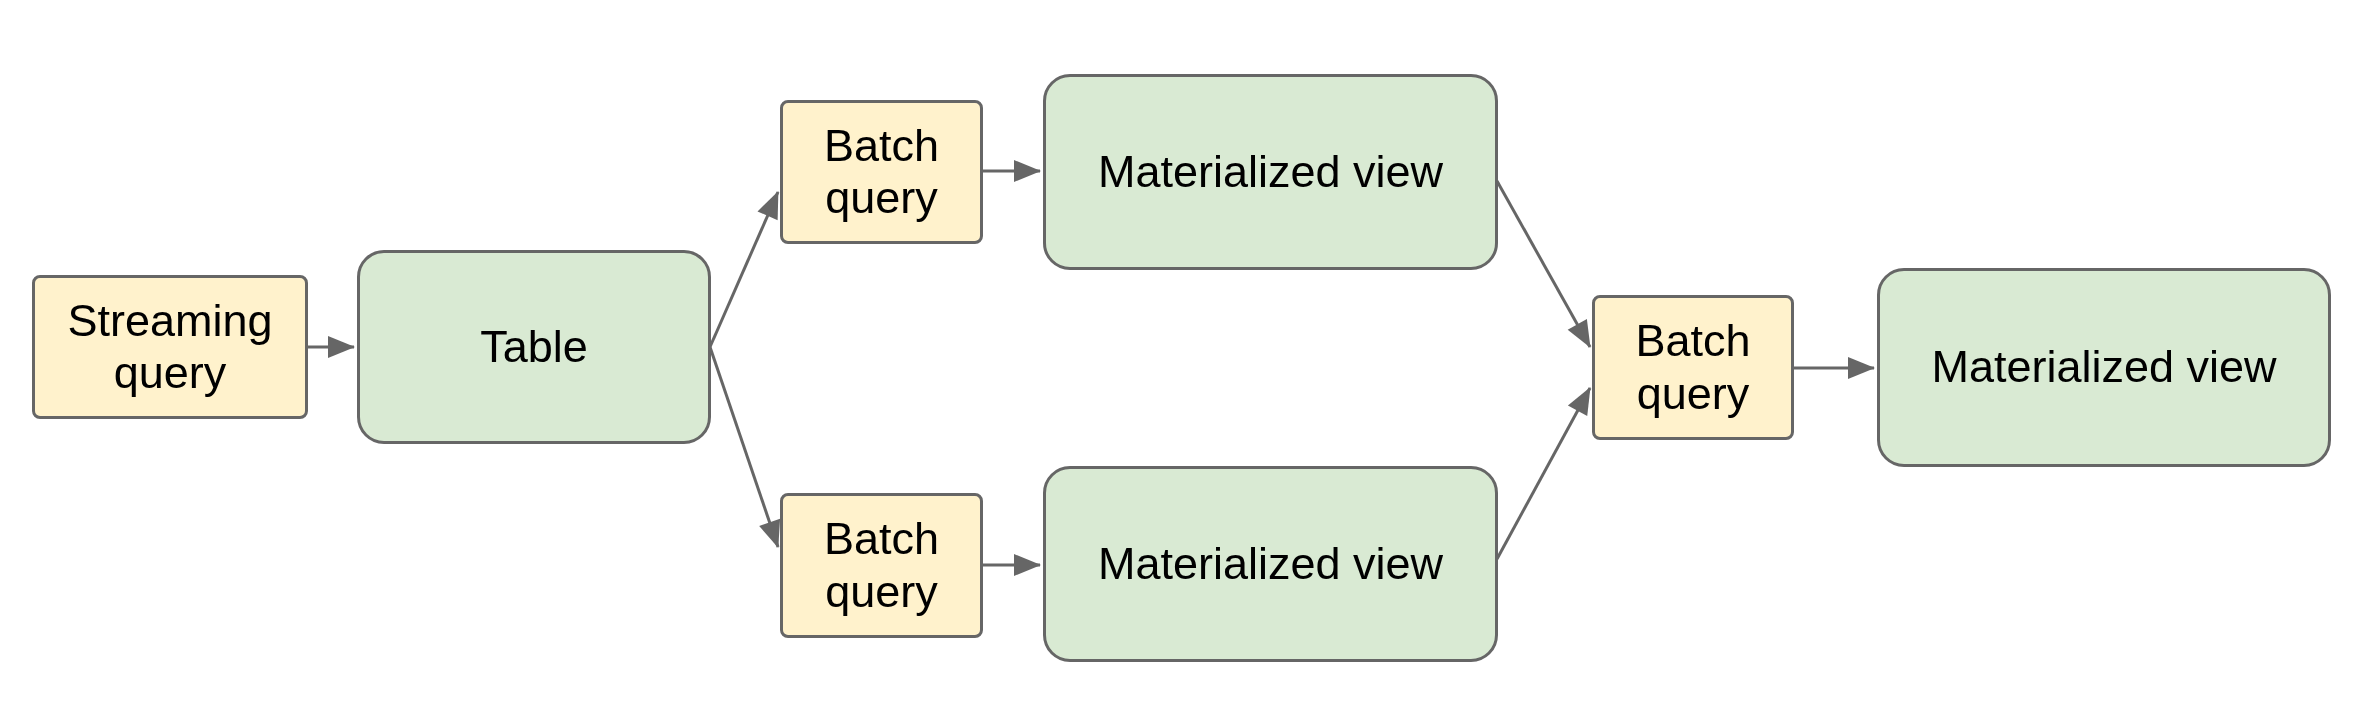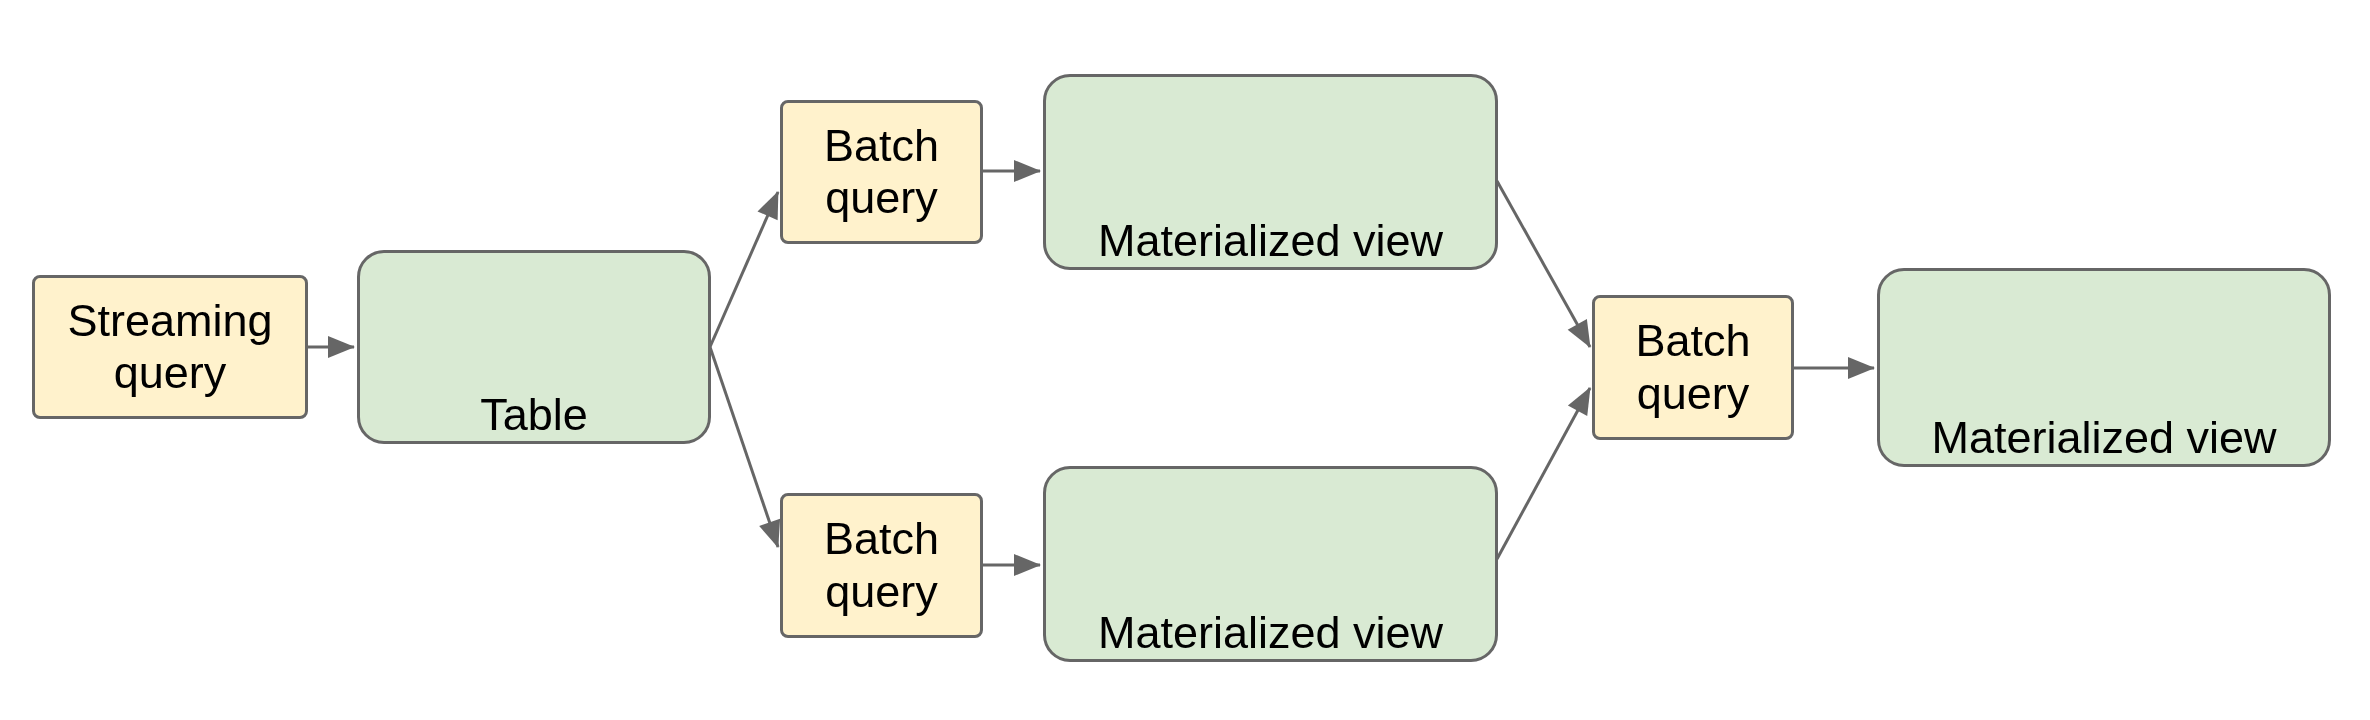--- a/index.html
+++ b/index.html
@@ -24,21 +24,20 @@
     border: 3px solid #666666;
     padding: 0 12px;
   }
   .query {
     background: #fff2cc;
     border-radius: 8px;
   }
   .view {
     background: #d9ead3;
     border-radius: 27px;
-    align-items: flex-end;
   }
   #n-streaming { left: 32px;   top: 275px; width: 276px; height: 144px; }
   #n-table     { left: 357px;  top: 250px; width: 354px; height: 194px; }
   #n-batch-top { left: 780px;  top: 100px; width: 203px; height: 144px; }
   #n-mv-top    { left: 1043px; top: 74px;  width: 455px; height: 196px; }
   #n-batch-bot { left: 780px;  top: 493px; width: 203px; height: 145px; }
   #n-mv-bot    { left: 1043px; top: 466px; width: 455px; height: 196px; }
   #n-batch-rt  { left: 1592px; top: 295px; width: 202px; height: 145px; }
   #n-mv-final  { left: 1877px; top: 268px; width: 454px; height: 199px; }
   #edges {

